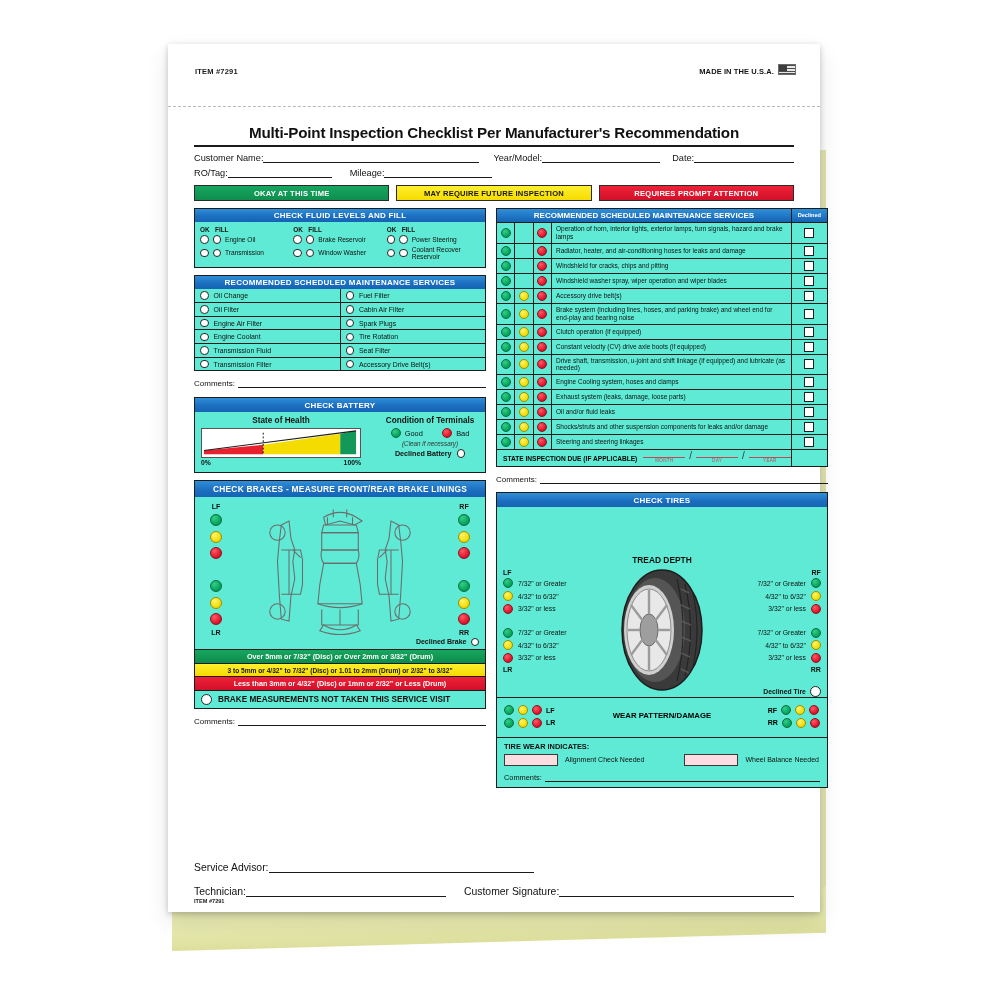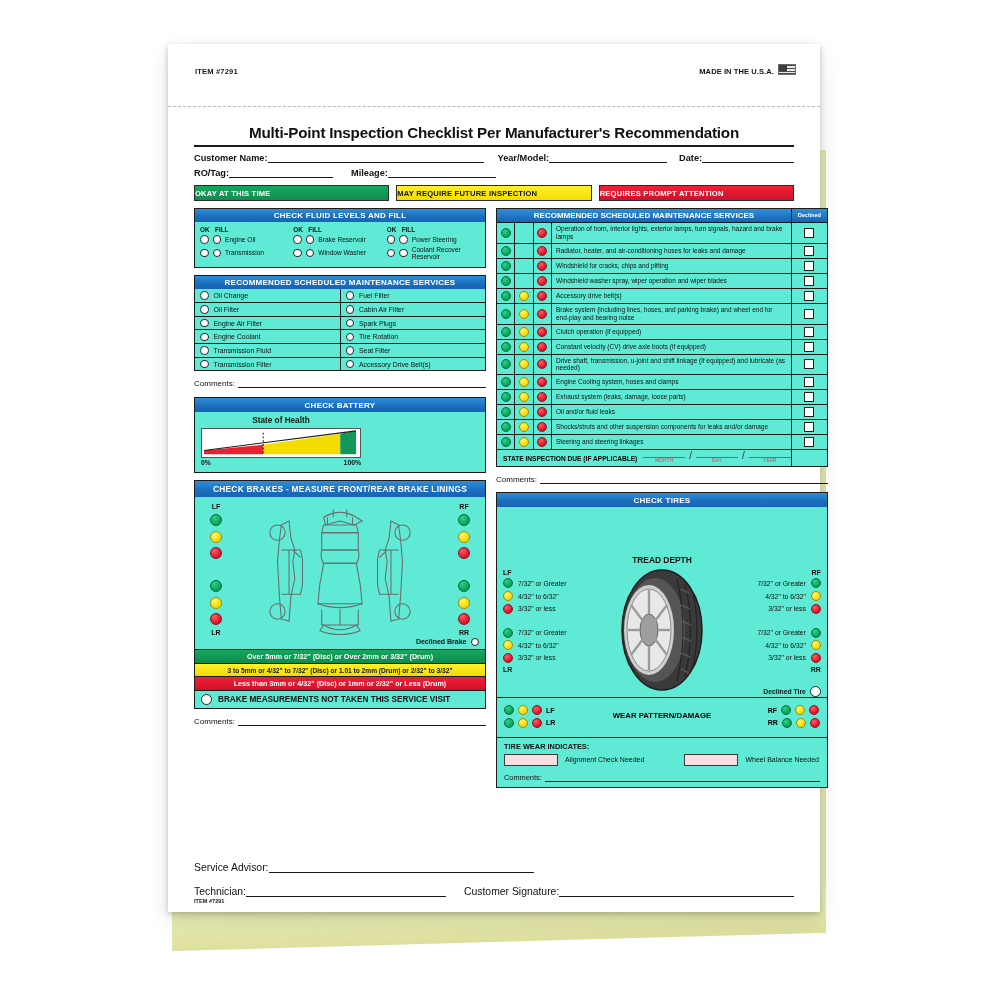--- a/index.html
+++ b/index.html
@@ -63,28 +63,28 @@
   
   .form-body { position:absolute; left:0; top:80px; width:100%; padding:0 26px; }
 
   .form-title {
     text-align:center; font-size:15.2px; font-weight:bold; color:#111;
     letter-spacing:-.2px; padding-bottom:4px;
   }
   .title-rule { border-bottom:2px solid #1a1a1a; margin-bottom:6px; }
 
   .cust-row { display:flex; align-items:flex-end; font-size:9.2px; color:#111; margin-bottom:5px; }
-  .cust-row .lbl { white-space:nowrap;font-weight:bold; }
+  .cust-row .lbl { white-space:nowrap; }
   .uline { border-bottom:1px solid #1a1a1a; height:10px; flex:0 0 auto; }
   .grow { flex:1 1 auto; }
 
   
   .legend { display:flex; gap:7px; margin-top:7px; margin-bottom:7px; }
   .legend-bar {
-    flex:1; font-size:7.6px; font-weight:bold;
+    flex:1; text-align:center; font-size:7.6px; font-weight:bold;
     letter-spacing:.2px; padding:2.5px 0 2.2px; border:1px solid #2b2b2b;
   }
   .lg-green { background:linear-gradient(180deg,#17a65f,#0e8e4e); color:#fff; }
   .lg-yellow{ background:linear-gradient(180deg,#ffef2e,#f5dc00); color:#15151a; }
   .lg-red   { background:linear-gradient(180deg,#ef2136,#d2102a); color:#fff; }
 
   
   .cols { display:flex; gap:10px; align-items:flex-start; }
   .col-l { width:292px; flex:0 0 292px; }
   .col-r { flex:1 1 auto; }
@@ -416,20 +416,38 @@
                     <polygon points="2,27 62,27 62,17 2,23" fill="#e8212f"></polygon>
                     <polygon points="62,27 140,27 140,5 62,17" fill="#f5dc00"></polygon>
                     <polygon points="140,27 156,27 156,2 140,5" fill="#12995a"></polygon>
                     <polyline points="2,23 156,2" fill="none" stroke="#1a1a1a" stroke-width="1.1"></polyline>
                     <line x1="62" y1="4" x2="62" y2="27" stroke="#111" stroke-width="1" stroke-dasharray="2,2"></line>
                   </svg>
                 </div>
                 <div class="gauge-ticks">
                   <span>0%</span>
                   <span>100%</span>
+                </div>
+              </div>
+              <div class="bat-right">
+                <div class="bat-title">Condition of Terminals</div>
+                <div class="term-row">
+                  <div class="term-item">
+                      <span class="dot g"></span>
+                      <span>Good</span>
+                    </div>
+                  <div class="term-item">
+                      <span class="dot r"></span>
+                      <span>Bad</span>
+                    </div>
+                </div>
+                <div class="clean-note">(Clean if necessary)</div>
+                <div class="declined-row">
+                  <span>Declined Battery</span>
+                  <span class="circ"></span>
                 </div>
               </div>
             </div>
           </div>
 
           <div class="panel">
             <div class="phead tall">CHECK BRAKES - MEASURE FRONT/REAR BRAKE LININGS</div>
             <div class="brakes-body">
 
               <div class="brk-col left">

